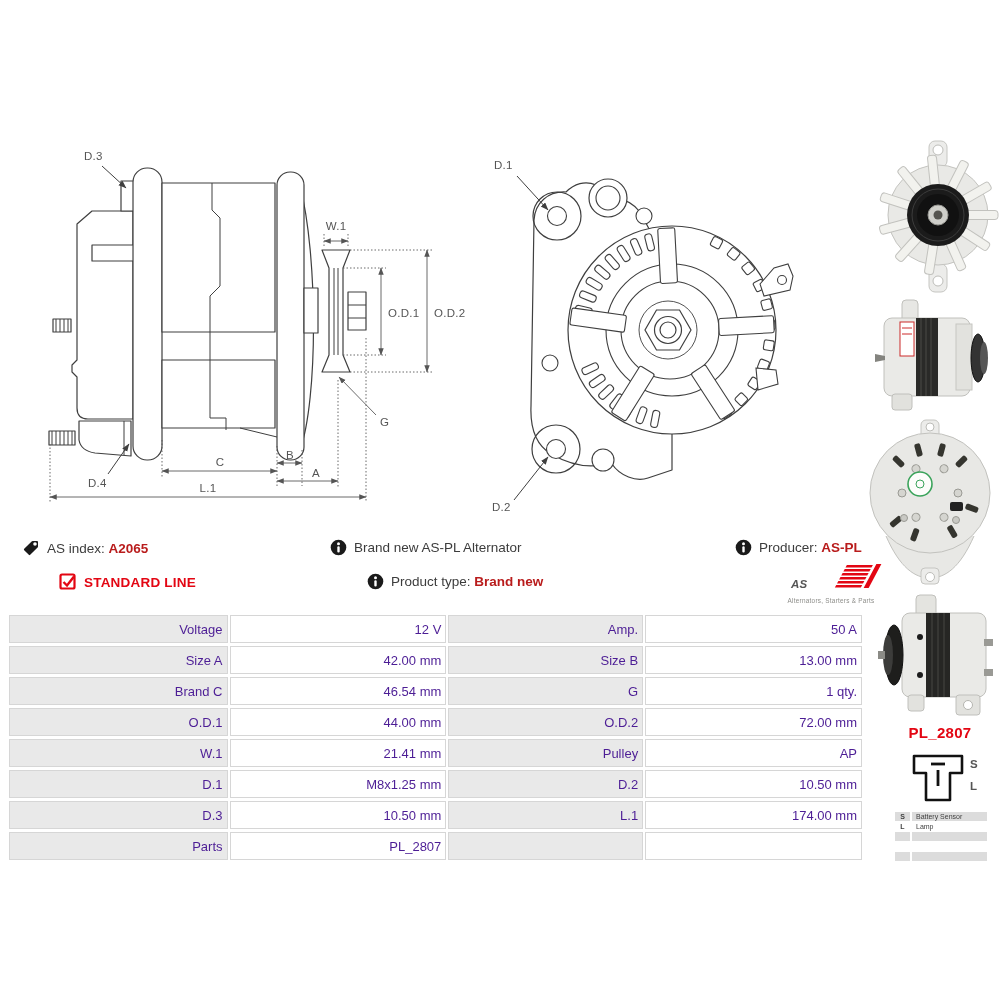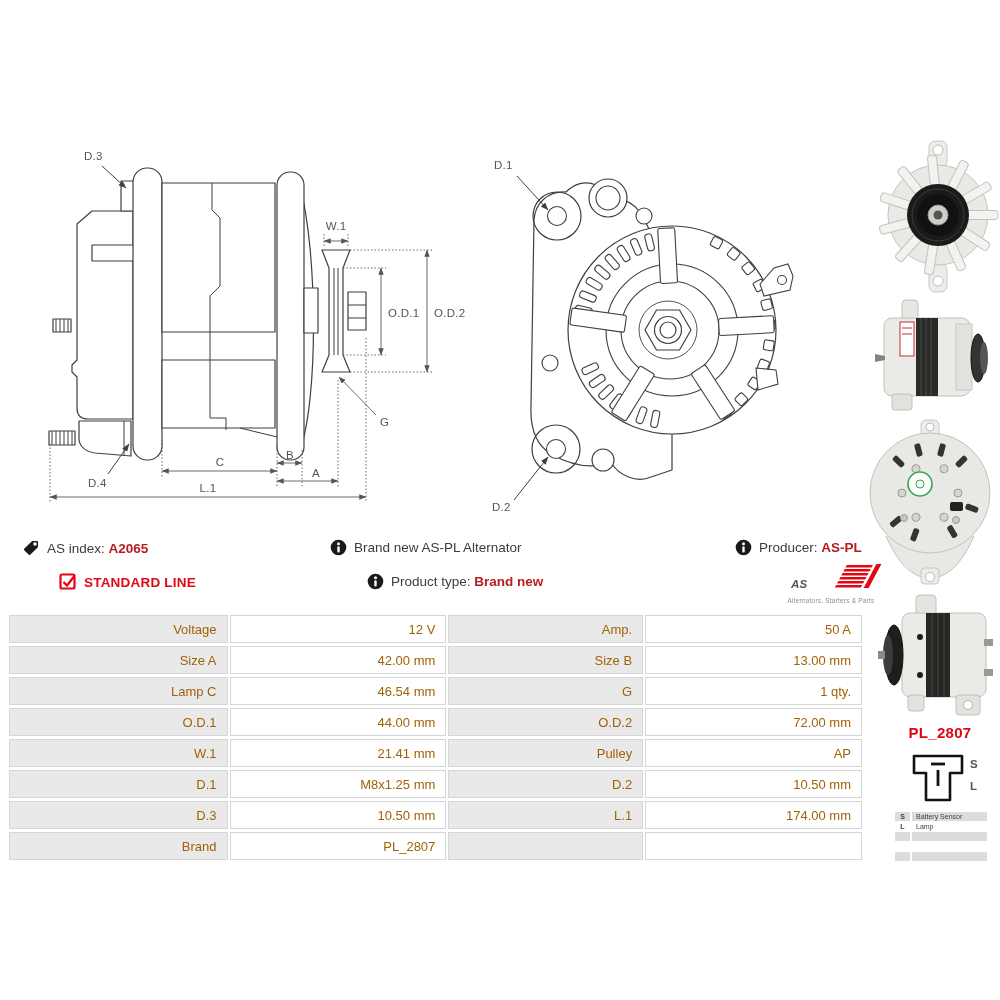--- a/index.html
+++ b/index.html
@@ -29,22 +29,22 @@
   .c2{left:330px;}
   .c3{left:735px;}
   .stdline{color:#e30613;font-weight:bold;letter-spacing:.2px;}
 
   .logo{position:absolute;left:778px;top:561px;width:106px;text-align:center;}
   .logo .cap{font-size:6.4px;color:#8d8d89;letter-spacing:.25px;margin-top:-2px;}
 
   
   table.spec{position:absolute;left:7px;top:612px;width:857px;table-layout:fixed;
              border-collapse:separate;border-spacing:2px 3px;}
-  table.spec td{border:1px solid #d6d6d6;font-size:13px;color:#a16207;
-                text-align:right;padding:5px 10px 5px 4px;height:16px;
+  table.spec td{border:1px solid #d6d6d6;font-size:13px;color:#4c1d95;
+                text-align:right;padding:5px 4px 5px 4px;height:16px;
                 overflow:hidden;white-space:nowrap;}
   td.lbl{background:#e9e9e9;}
   td.val{background:#fff;}
 
   
   .plugname{position:absolute;left:880px;top:724px;width:120px;text-align:center;
             color:#e30613;font-weight:bold;font-size:15px;letter-spacing:.3px;}
   .plugsvg{position:absolute;left:900px;top:748px;}
   .legend{position:absolute;left:895px;top:812px;width:92px;font-size:7px;line-height:9px;color:#3f3f3f;}
   .lrow{display:flex;gap:2px;margin-bottom:1px;height:9px;}
@@ -364,21 +364,21 @@
       <td class="lbl">Amp.</td>
       <td class="val">50 A</td>
     </tr>
     <tr>
       <td class="lbl">Size A</td>
       <td class="val">42.00 mm</td>
       <td class="lbl">Size B</td>
       <td class="val">13.00 mm</td>
     </tr>
     <tr>
-      <td class="lbl">Lamp C</td>
+      <td class="lbl">Brand C</td>
       <td class="val">46.54 mm</td>
       <td class="lbl">G</td>
       <td class="val">1 qty.</td>
     </tr>
     <tr>
       <td class="lbl">O.D.1</td>
       <td class="val">44.00 mm</td>
       <td class="lbl">O.D.2</td>
       <td class="val">72.00 mm</td>
     </tr>
@@ -394,21 +394,21 @@
       <td class="lbl">D.2</td>
       <td class="val">10.50 mm</td>
     </tr>
     <tr>
       <td class="lbl">D.3</td>
       <td class="val">10.50 mm</td>
       <td class="lbl">L.1</td>
       <td class="val">174.00 mm</td>
     </tr>
     <tr>
-      <td class="lbl">Brand</td>
+      <td class="lbl">Parts</td>
       <td class="val">PL_2807</td>
       <td class="lbl"></td>
       <td class="val"></td>
     </tr>
   </tbody>
     </table>
 
   <div class="plugname">PL_2807</div>
 
   <svg class="plugsvg" width="90" height="58" viewBox="0 0 90 58">

